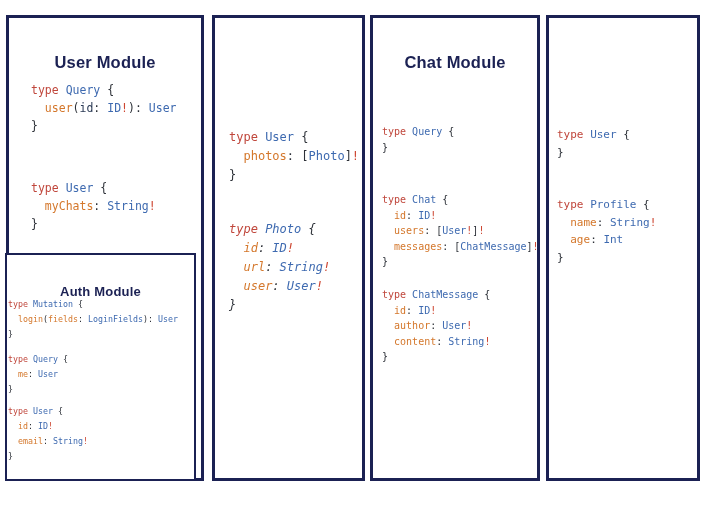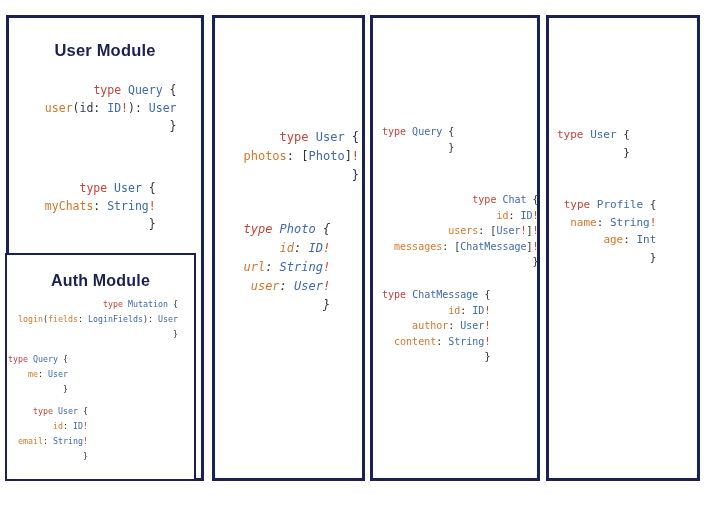--- a/index.html
+++ b/index.html
@@ -8,24 +8,24 @@
   }
   html,body{margin:0;padding:0;background:#ffffff;}
   .canvas{position:relative;width:704px;height:511px;background:#ffffff;overflow:hidden;
           font-family:"Liberation Sans",sans-serif;}
   .panel{position:absolute;box-sizing:border-box;border:3px solid var(--navy);background:#ffffff;}
   #panel-user   {left:6px;  top:15px; width:198px;height:466px;}
   #panel-gallery{left:212px;top:15px; width:153px;height:466px;}
   #panel-chat   {left:370px;top:15px; width:170px;height:466px;}
   #panel-profile{left:546px;top:15px; width:154px;height:466px;}
   #box-auth     {left:5px;  top:253px;width:191px;height:228px;z-index:2;border-width:2.5px;}
-  .panel-title{position:absolute;top:19px;left:0;right:0;margin:4px;text-align:center;
+  .panel-title{position:absolute;top:19px;left:0;right:0;margin:16px;text-align:center;
                font-weight:bold;color:var(--navy);font-size:16.5px;letter-spacing:.2px;}
-  #box-auth .panel-title{top:13px;font-size:16px;}
-  .code{position:absolute;font-family:"DejaVu Sans Mono",monospace;white-space:pre;color:var(--pn);text-align:right;}
+  #box-auth .panel-title{top:13px;font-size:13px;}
+  .code{position:absolute;font-family:"DejaVu Sans Mono",monospace;white-space:pre;color:var(--pn);}
   .ln{white-space:pre;}
   #panel-user    .code{font-size:11.5px;line-height:18px;left:22px;}
   #panel-gallery .code{font-size:12px;  line-height:19px;left:14px;}
   #panel-chat    .code{font-size:10px;  line-height:15.5px;left:9px;}
   #panel-profile .code{font-size:11px;  line-height:17.5px;left:8px;}
   #box-auth      .code{font-size:8.3px; line-height:15px;left:1px;}
   #u-b1{top:63px;}  #u-b2{top:161px;}
   #g-b1{top:110px;} #g-b2{top:202px;font-style:italic;}
   #c-b1{top:106px;} #c-b2{top:174px;} #c-b3{top:269px;}
   #p-b1{top:108px;} #p-b2{top:178px;}
@@ -50,20 +50,21 @@
     <div class="code" id="a-b2"><div class="ln"><span class="kw">type </span><span class="ty">Query </span><span class="pn">{</span></div><div class="ln"><span class="pn">  </span><span class="fd">me</span><span class="pn">: </span><span class="ty">User</span></div><div class="ln"><span class="pn">}</span></div></div>
     <div class="code" id="a-b3"><div class="ln"><span class="kw">type </span><span class="ty">User </span><span class="pn">{</span></div><div class="ln"><span class="pn">  </span><span class="fd">id</span><span class="pn">: </span><span class="ty">ID</span><span class="bg">!</span></div><div class="ln"><span class="pn">  </span><span class="fd">email</span><span class="pn">: </span><span class="ty">String</span><span class="bg">!</span></div><div class="ln"><span class="pn">}</span></div></div>
   </section>
 
   <section class="panel" id="panel-gallery">
     <div class="code" id="g-b1"><div class="ln"><span class="kw">type </span><span class="ty">User </span><span class="pn">{</span></div><div class="ln"><span class="pn">  </span><span class="fd">photos</span><span class="pn">: [</span><span class="ty">Photo</span><span class="pn">]</span><span class="bg">!</span></div><div class="ln"><span class="pn">}</span></div></div>
     <div class="code" id="g-b2"><div class="ln"><span class="kw">type </span><span class="ty">Photo </span><span class="pn">{</span></div><div class="ln"><span class="pn">  </span><span class="fd">id</span><span class="pn">: </span><span class="ty">ID</span><span class="bg">!</span></div><div class="ln"><span class="pn">  </span><span class="fd">url</span><span class="pn">: </span><span class="ty">String</span><span class="bg">!</span></div><div class="ln"><span class="pn">  </span><span class="fd">user</span><span class="pn">: </span><span class="ty">User</span><span class="bg">!</span></div><div class="ln"><span class="pn">}</span></div></div>
   </section>
 
   <section class="panel" id="panel-chat">
+    <h2 class="panel-title">Chat Module</h2>
     <div class="code" id="c-b1"><div class="ln"><span class="kw">type </span><span class="ty">Query </span><span class="pn">{</span></div><div class="ln"><span class="pn">}</span></div></div>
     <div class="code" id="c-b2"><div class="ln"><span class="kw">type </span><span class="ty">Chat </span><span class="pn">{</span></div><div class="ln"><span class="pn">  </span><span class="fd">id</span><span class="pn">: </span><span class="ty">ID</span><span class="bg">!</span></div><div class="ln"><span class="pn">  </span><span class="fd">users</span><span class="pn">: [</span><span class="ty">User</span><span class="bg">!</span><span class="pn">]</span><span class="bg">!</span></div><div class="ln"><span class="pn">  </span><span class="fd">messages</span><span class="pn">: [</span><span class="ty">ChatMessage</span><span class="pn">]</span><span class="bg">!</span></div><div class="ln"><span class="pn">}</span></div></div>
     <div class="code" id="c-b3"><div class="ln"><span class="kw">type </span><span class="ty">ChatMessage </span><span class="pn">{</span></div><div class="ln"><span class="pn">  </span><span class="fd">id</span><span class="pn">: </span><span class="ty">ID</span><span class="bg">!</span></div><div class="ln"><span class="pn">  </span><span class="fd">author</span><span class="pn">: </span><span class="ty">User</span><span class="bg">!</span></div><div class="ln"><span class="pn">  </span><span class="fd">content</span><span class="pn">: </span><span class="ty">String</span><span class="bg">!</span></div><div class="ln"><span class="pn">}</span></div></div>
   </section>
 
   <section class="panel" id="panel-profile">
     <div class="code" id="p-b1"><div class="ln"><span class="kw">type </span><span class="ty">User </span><span class="pn">{</span></div><div class="ln"><span class="pn">}</span></div></div>
     <div class="code" id="p-b2"><div class="ln"><span class="kw">type </span><span class="ty">Profile </span><span class="pn">{</span></div><div class="ln"><span class="pn">  </span><span class="fd">name</span><span class="pn">: </span><span class="ty">String</span><span class="bg">!</span></div><div class="ln"><span class="pn">  </span><span class="fd">age</span><span class="pn">: </span><span class="ty">Int</span></div><div class="ln"><span class="pn">}</span></div></div>
   </section>
 

